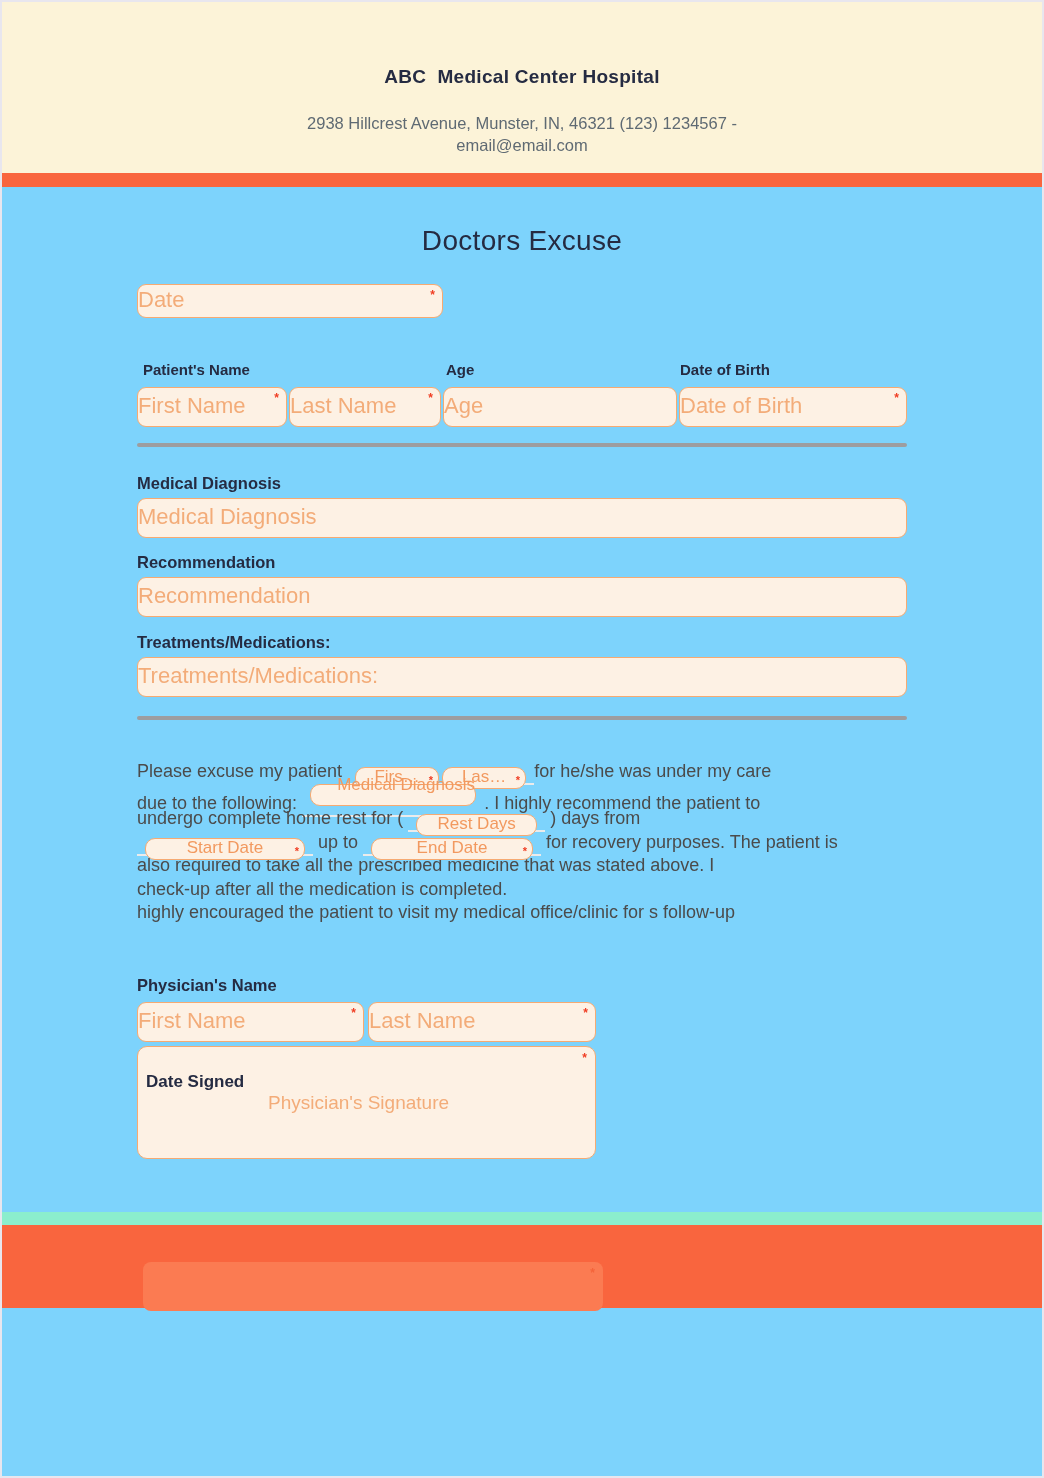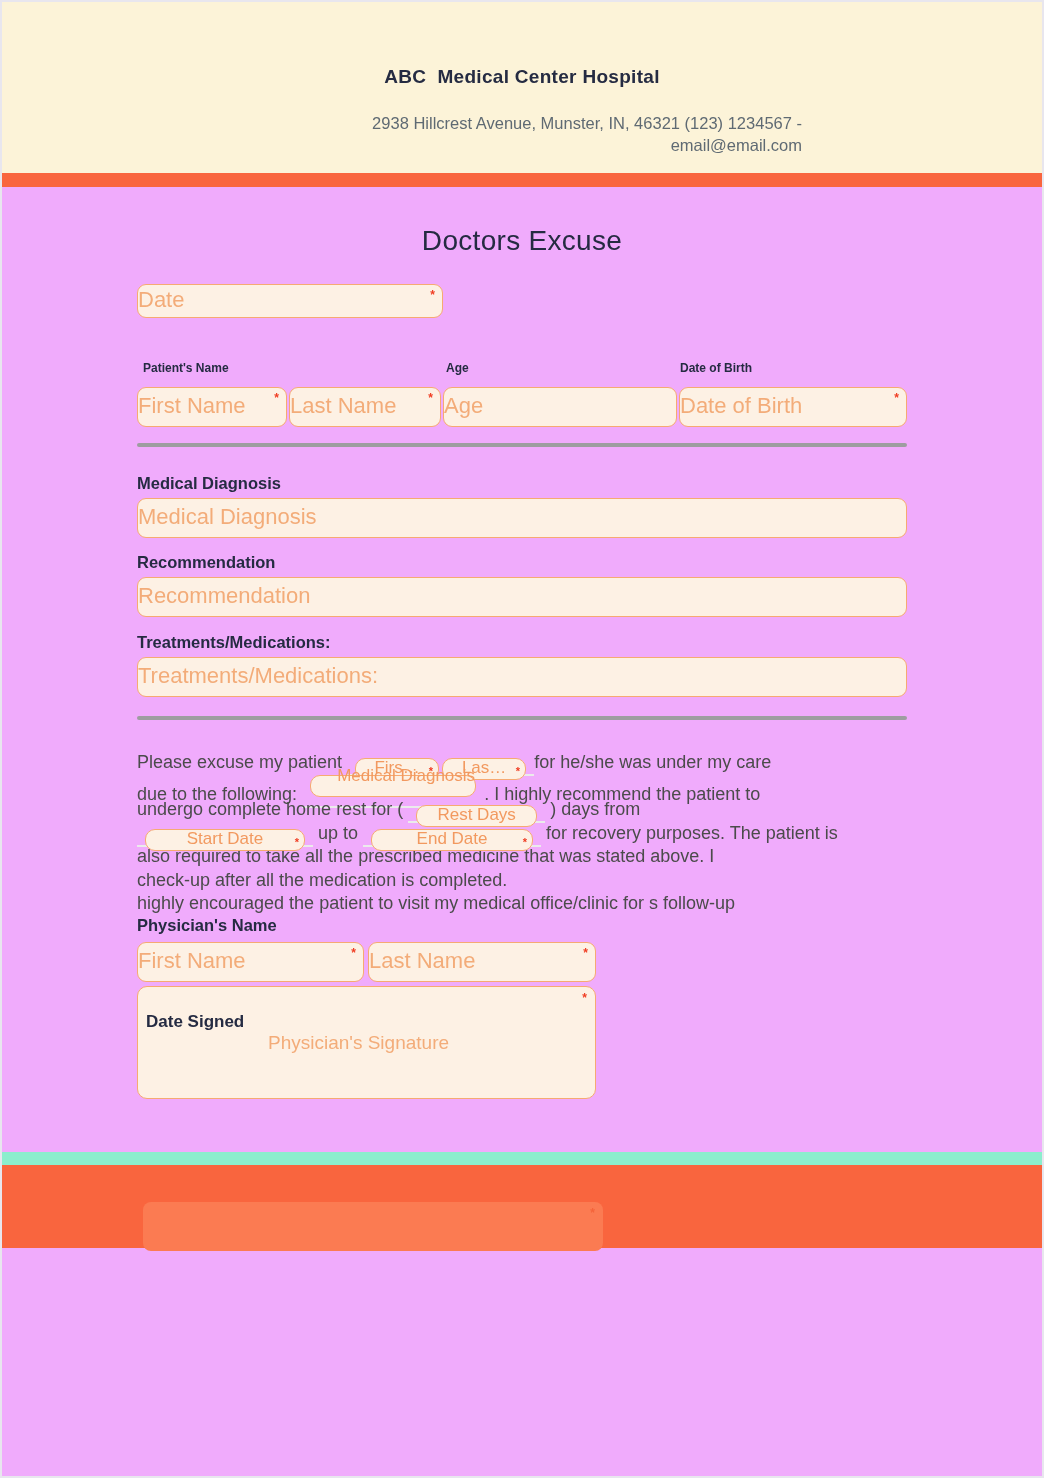--- a/index.html
+++ b/index.html
@@ -1,40 +1,40 @@
 <!DOCTYPE html>
 <html><head>
 <meta charset="utf-8">
 <style>
   * { margin:0; padding:0; box-sizing:border-box; }
   html,body { background:#ffffff; }
   body { font-family:"Liberation Sans", sans-serif; }
 
   .page {
     width:1044px; height:1478px;
-    background:#f0abfc;
+    background:#7dd3fc;
     border:2px solid #e8e6ee;
     overflow:hidden;
     position:relative;
   }
 
   
   .header {
     height:171px;
     background:#fcf3d8;
     text-align:center;
     padding-top:64px;
   }
   .h-title {
     font-size:19px; font-weight:bold; color:#252b42;
     letter-spacing:.3px; white-space:pre-wrap;
   }
   .h-addr {
     margin:24px auto 0; width:560px;
-    font-size:16.5px; color:#5f6a73; line-height:22px;text-align:right;
+    font-size:16.5px; color:#5f6a73; line-height:22px;
   }
   .accent-bar { height:14px; background:#f9653e; }
 
   
   .content { width:770px; margin:0 auto; }
 
   .form-title {
     margin-top:38px; text-align:center;
     font-size:28px; font-weight:normal; color:#252b42;
     letter-spacing:.3px;
@@ -54,21 +54,21 @@
   .ast {
     font-style:normal; font-weight:bold;
     color:#f03c22; font-size:12px;
     position:absolute; top:3px; right:7px;
   }
 
   .date-field { width:306px; height:34px; margin-top:27px; }
   .date-field .ph { line-height:30px; }
 
   .plabels { position:relative; height:20px; margin-top:43px; }
-  .flabel { font-size:12px; font-weight:bold; color:#252b42; }
+  .flabel { font-size:15px; font-weight:bold; color:#252b42; }
   .plabels .flabel { position:absolute; top:0; }
   .lab-patient { left:6px; }
   .lab-age { left:309px; }
   .lab-dob { left:543px; }
 
   .prow { display:flex; margin-top:6px; }
   .prow .field { height:40px; }
   .prow .ph { line-height:36px; }
   .f-first { width:150px; }
   .f-last  { width:152px; margin-left:2px; }
@@ -79,21 +79,21 @@
   .divider2 { margin-top:19px; }
 
   .sec-label { font-size:16.5px; font-weight:bold; color:#252b42; }
   .lab-diag  { margin-top:27px; }
   .lab-rec   { margin-top:15px; }
   .lab-treat { margin-top:16px; }
   .wide-field { height:40px; margin-top:5px; }
   .wide-field .ph { line-height:36px; }
 
   
-  .para { margin-top:31px; font-size:18px; color:#4b4b4b; }
+  .para { margin-top:40px; font-size:18px; color:#4b4b4b; }
   .pline { line-height:23.5px; height:23.5px; white-space:nowrap; }
 
   .blank {
     border-bottom:2px solid #ebebeb;
     padding:0 8px 2px;
   }
   .pill {
     display:inline-block;
     background:#fdf1e4;
     border:1.6px solid #f6aa72;
@@ -112,21 +112,21 @@
   .pill-diag  { width:166px; vertical-align:3px; }
   .pill-diag .pill-text {
     position:absolute; left:50%; transform:translateX(-50%);
     top:-11px; width:112px; line-height:21px;
   }
   .pill-rest  { width:121px; }
   .pill-start { width:160px; }
   .pill-end   { width:162px; }
 
   
-  .lab-phys { }
+  .lab-phys { margin-top:51px; }
   .prow2 { display:flex; margin-top:7px; }
   .prow2 .field { height:40px; }
   .prow2 .ph { line-height:36px; }
   .f-pfirst { width:227px; }
   .f-plast  { width:228px; margin-left:4px; }
 
   .sig-box { width:459px; height:113px; margin-top:4px; border-radius:10px; }
   .sig-date-label {
     position:absolute; left:8px; top:25px;
     font-size:17px; font-weight:bold; color:#252b42;

